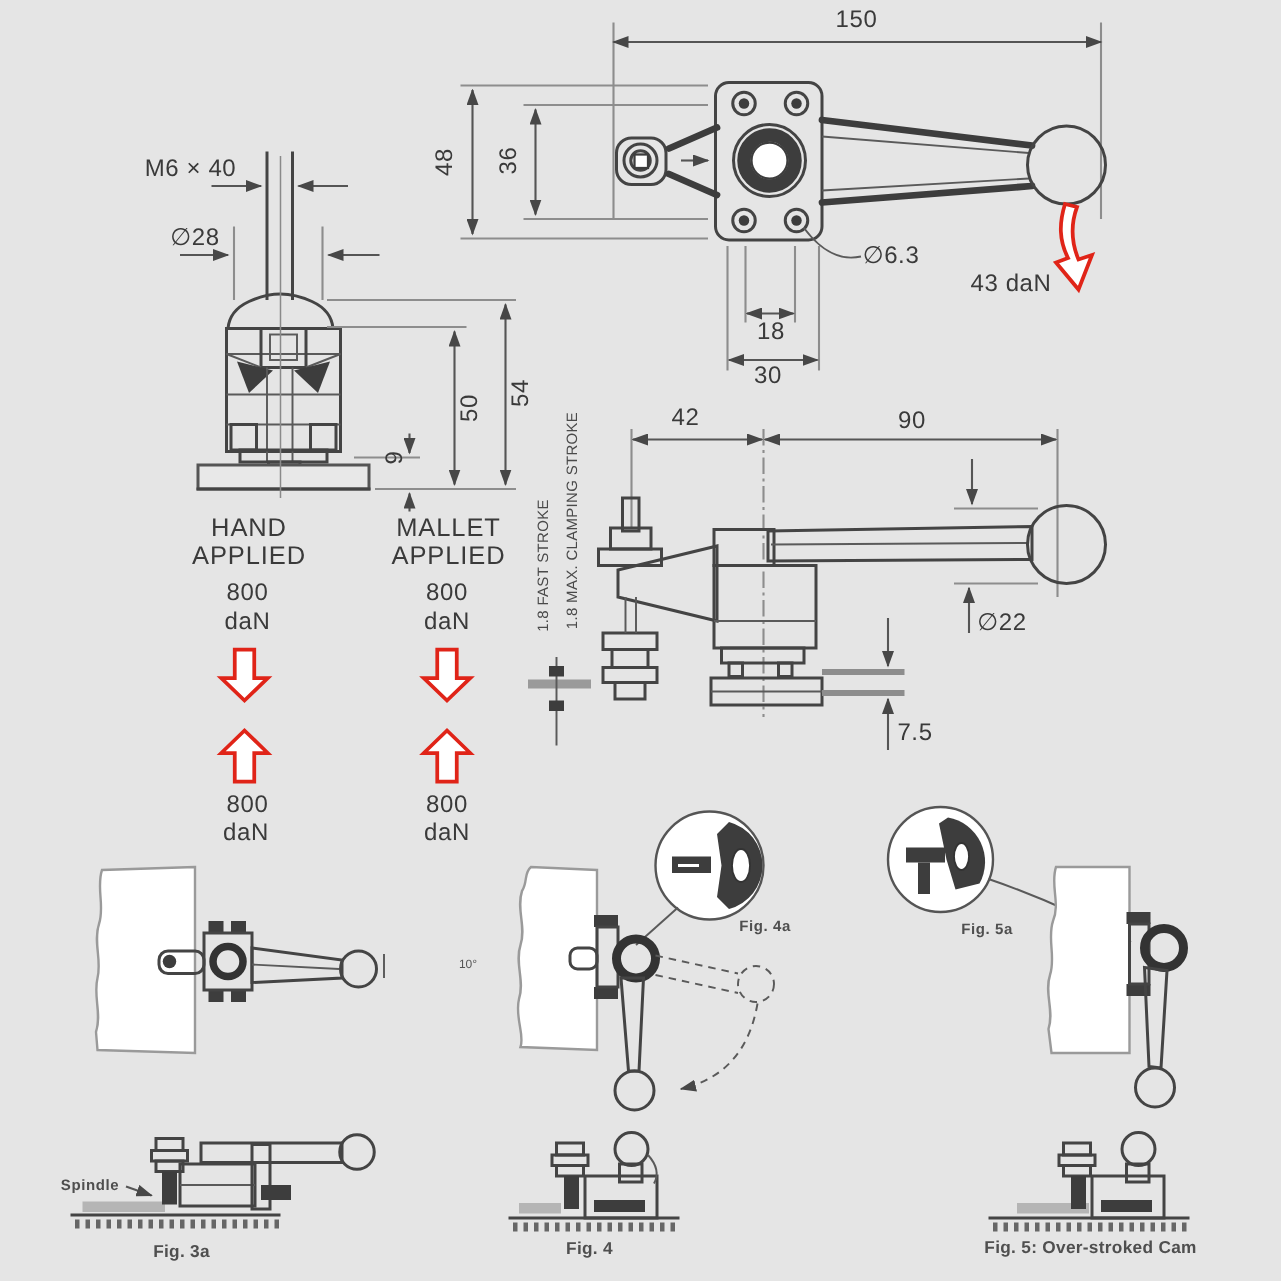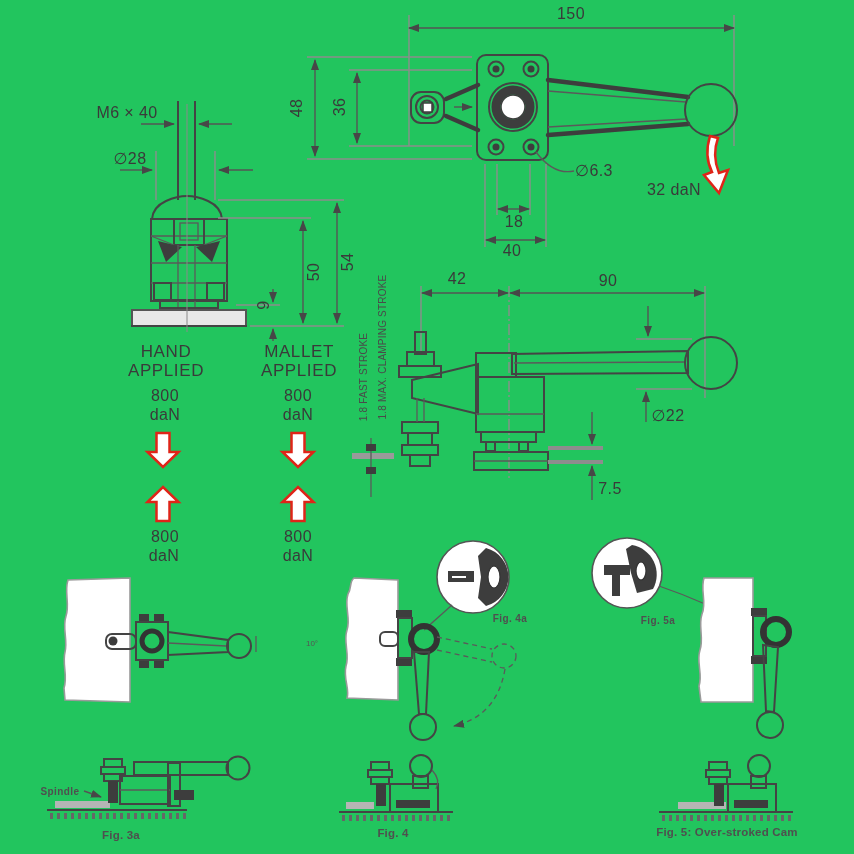--- a/index.html
+++ b/index.html
@@ -1,16 +1,16 @@
 <!DOCTYPE html>
 <html><head>
 <meta charset="utf-8">
 <style>
   html,body{margin:0;padding:0;background:#fff;}
-  #canvas{position:relative;width:854px;height:854px;background:#22c55e;overflow:hidden;
+  #canvas{position:relative;width:854px;height:854px;background:#e5e5e5;overflow:hidden;
           font-family:"Liberation Sans", sans-serif;}
   svg{position:absolute;left:0;top:0;}
   .label{position:absolute;transform:translate(-50%,-50%);font-size:16px;color:#3a3a3a;
          white-space:nowrap;letter-spacing:.4px;}
   .rot{transform:translate(-50%,-50%) rotate(-90deg);}
   .big{font-size:17px;letter-spacing:.6px;}
   .small{font-size:10px;color:#4a4a4a;letter-spacing:.2px;}
   .cap{font-weight:bold;font-size:11.5px;color:#4f4f4f;letter-spacing:.2px;}
   .capsm{font-weight:bold;font-size:10px;color:#4f4f4f;}
   .tiny{font-size:8px;color:#555;letter-spacing:0;margin-left:45px;}
@@ -324,23 +324,23 @@
       <line class="ln" x1="660" y1="812" x2="792" y2="812"></line>
       <line class="hatch" x1="662" y1="818" x2="792" y2="818"></line>
     </g>
   </g>
 </svg>
 
 <div class="label" style="left:571px;top:14px">150</div>
 <div class="label rot" style="left:297px;top:108px">48</div>
 <div class="label rot" style="left:340px;top:107px">36</div>
 <div class="label" style="left:594px;top:170px">∅6.3</div>
-<div class="label" style="left:674px;top:190px">32 daN</div>
+<div class="label" style="left:674px;top:190px">43 daN</div>
 <div class="label" style="left:514px;top:222px">18</div>
-<div class="label" style="left:512px;top:251px">40</div>
+<div class="label" style="left:512px;top:251px">30</div>
 
 <div class="label" style="left:127px;top:113px">M6 × 40</div>
 <div class="label" style="left:130px;top:158px">∅28</div>
 <div class="label rot" style="left:264px;top:305px">9</div>
 <div class="label rot" style="left:314px;top:272px">50</div>
 <div class="label rot" style="left:348px;top:262px">54</div>
 
 <div class="label big" style="left:166px;top:352px">HAND</div>
 <div class="label big" style="left:166px;top:371px">APPLIED</div>
 <div class="label" style="left:165px;top:396px">800</div>

